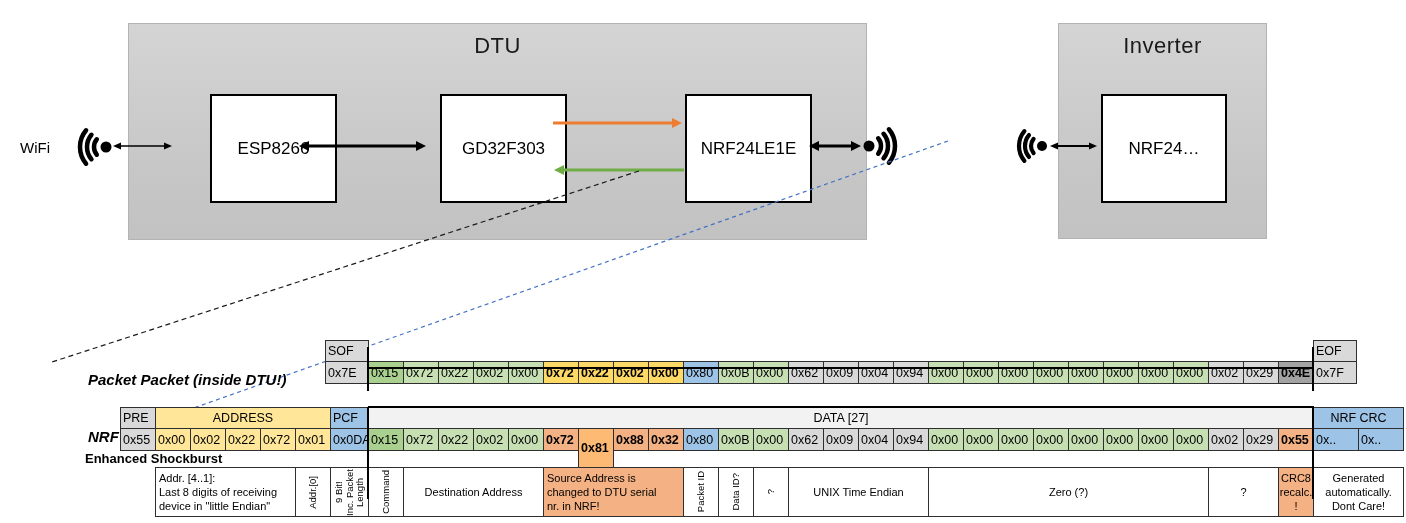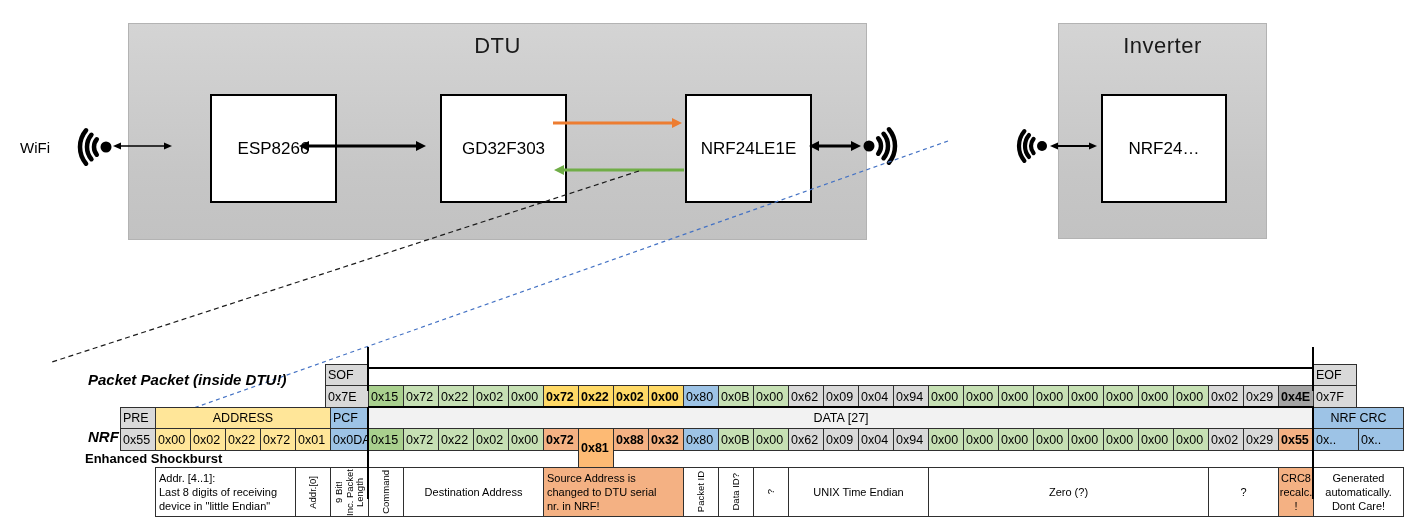--- a/index.html
+++ b/index.html
@@ -92,21 +92,21 @@
       <path d="M 1028.978 135.069 A 17 17 0 0 0 1028.978 156.931" stroke="#000" stroke-width="4.2" fill="none" stroke-linecap="round"></path>
       <path d="M 1024.382 131.211 A 23 23 0 0 0 1024.382 160.789" stroke="#000" stroke-width="4.2" fill="none" stroke-linecap="round"></path>
       <line x1="639" y1="171" x2="49" y2="363" stroke="#1a1a1a" stroke-width="1.2" stroke-dasharray="5 3.5"></line>
       <line x1="948" y1="141" x2="140" y2="427" stroke="#4472C4" stroke-width="1.2" stroke-dasharray="4 3.5"></line>
     </svg>
 
   <div class="tbl-label" style="left:88px;top:371px;">Packet Packet (inside DTU!)</div>
   <div class="tbl-label" style="left:88px;top:428px;">NRF Packet</div>
   <div class="sub-label" style="left:85px;top:451px;">Enhanced Shockburst</div>
 
-  <div class="tbl" style="left:325px;top:364px;">
+  <div class="tbl" style="left:325px;top:340px;">
     <div class="trow" id="serial-header">
         <div class="cell" style="width: 44px; height: 22px; background: rgb(217, 217, 217);">SOF</div>
         <div class="cell empty" style="width: 946px; height: 22px;"></div>
         <div class="cell" style="width: 44px; height: 22px; background: rgb(217, 217, 217);">EOF</div>
       </div>
     <div class="trow" id="serial-hex">
         <div class="cell" style="width: 44px; height: 23px; background: rgb(217, 217, 217);">0x7E</div>
         <div class="cell" style="width: 36px; height: 23px; background: rgb(169, 208, 142);">0x15</div>
         <div class="cell" style="width: 36px; height: 23px; background: rgb(198, 224, 180);">0x72</div>
         <div class="cell" style="width: 36px; height: 23px; background: rgb(198, 224, 180);">0x22</div>

